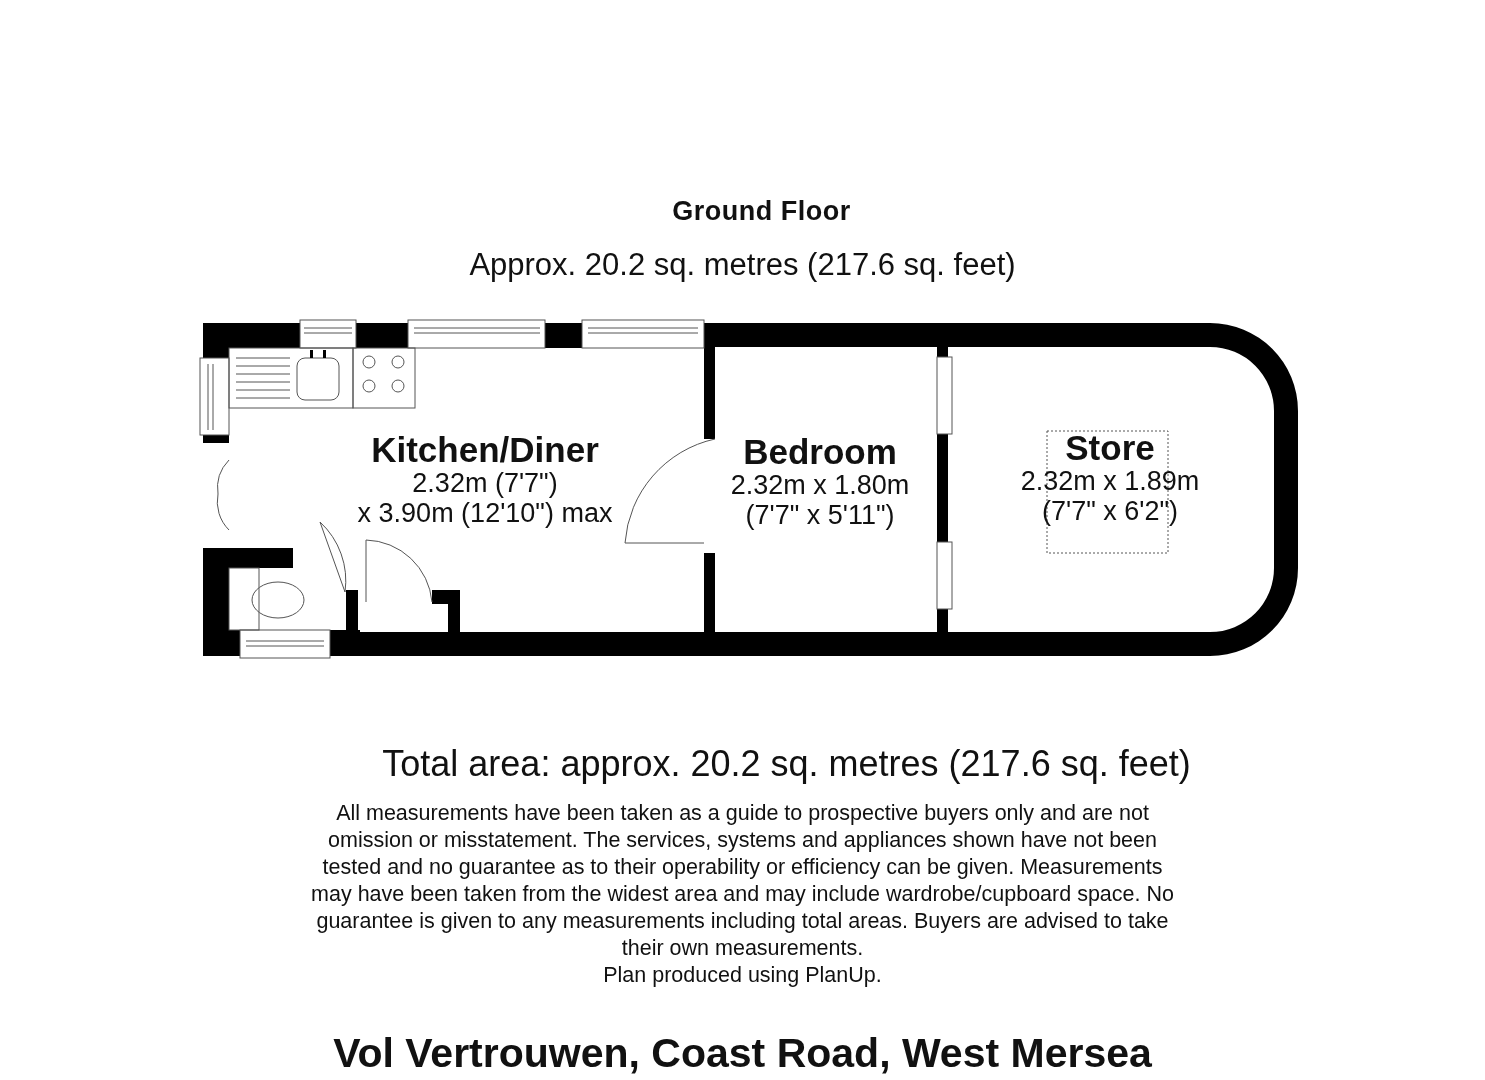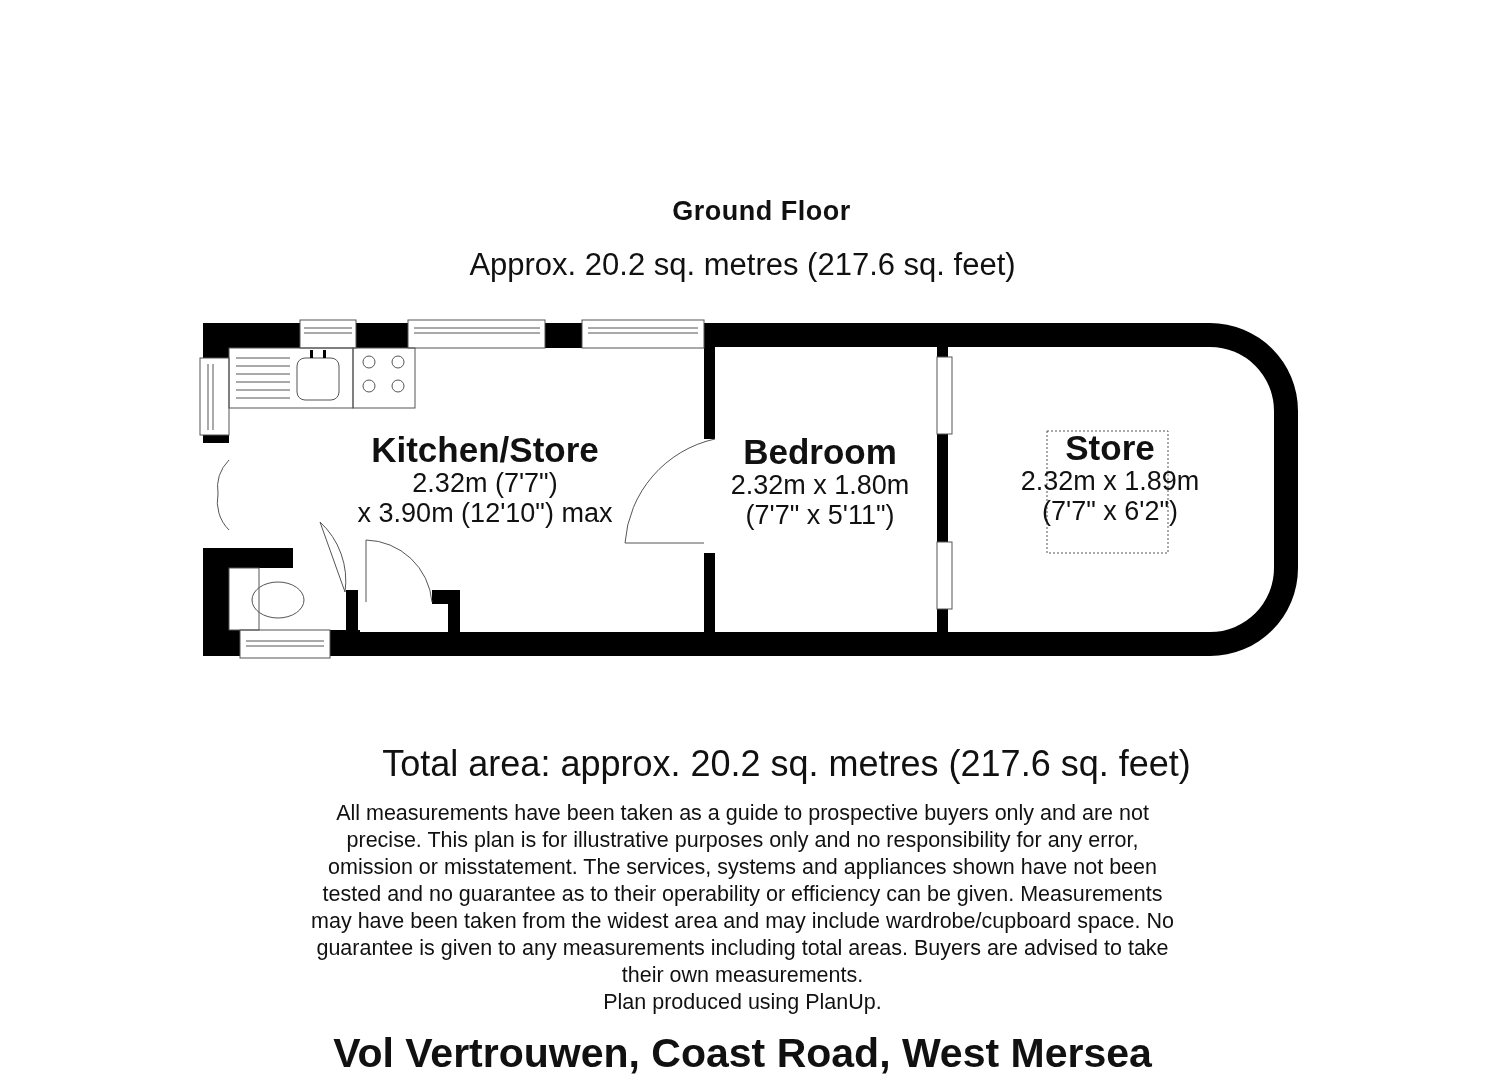--- a/index.html
+++ b/index.html
@@ -93,40 +93,39 @@
     <path d="M320,522 A80,80 0 0 1 345,592 L320,522"></path>
     <path d="M366,540 A68,68 0 0 1 432,602 M366,540 L366,602"></path>
   </g>
   <g fill="#000">
     <rect x="310" y="350" width="3" height="8"></rect>
       <rect x="323" y="350" width="3" height="8"></rect>
   </g>
 </svg>
 
 <div class="room-label" style="left:330px;top:432px;width:310px;">
-  <span class="room-name">Kitchen/Store</span>
+  <span class="room-name">Kitchen/Diner</span>
   <span class="room-dim">2.32m (7'7")</span>
   <span class="room-dim">x 3.90m (12'10") max</span>
 </div>
 <div class="room-label" style="left:700px;top:434px;width:240px;">
   <span class="room-name">Bedroom</span>
   <span class="room-dim">2.32m x 1.80m</span>
   <span class="room-dim">(7'7" x 5'11")</span>
 </div>
 <div class="room-label" style="left:990px;top:430px;width:240px;">
   <span class="room-name">Store</span>
   <span class="room-dim">2.32m x 1.89m</span>
   <span class="room-dim">(7'7" x 6'2")</span>
 </div>
 
 <div id="total" class="center">Total area: approx. 20.2 sq. metres (217.6 sq. feet)</div>
 
 <div id="disclaimer" class="center">
   <span>All measurements have been taken as a guide to prospective buyers only and are not</span>
-  <span>precise. This plan is for illustrative purposes only and no responsibility for any error,</span>
   <span>omission or misstatement. The services, systems and appliances shown have not been</span>
   <span>tested and no guarantee as to their operability or efficiency can be given. Measurements</span>
   <span>may have been taken from the widest area and may include wardrobe/cupboard space. No</span>
   <span>guarantee is given to any measurements including total areas. Buyers are advised to take</span>
   <span>their own measurements.</span>
   <span>Plan produced using PlanUp.</span>
 </div>
 
 <div id="address" class="center">Vol Vertrouwen, Coast Road, West Mersea</div>
 

